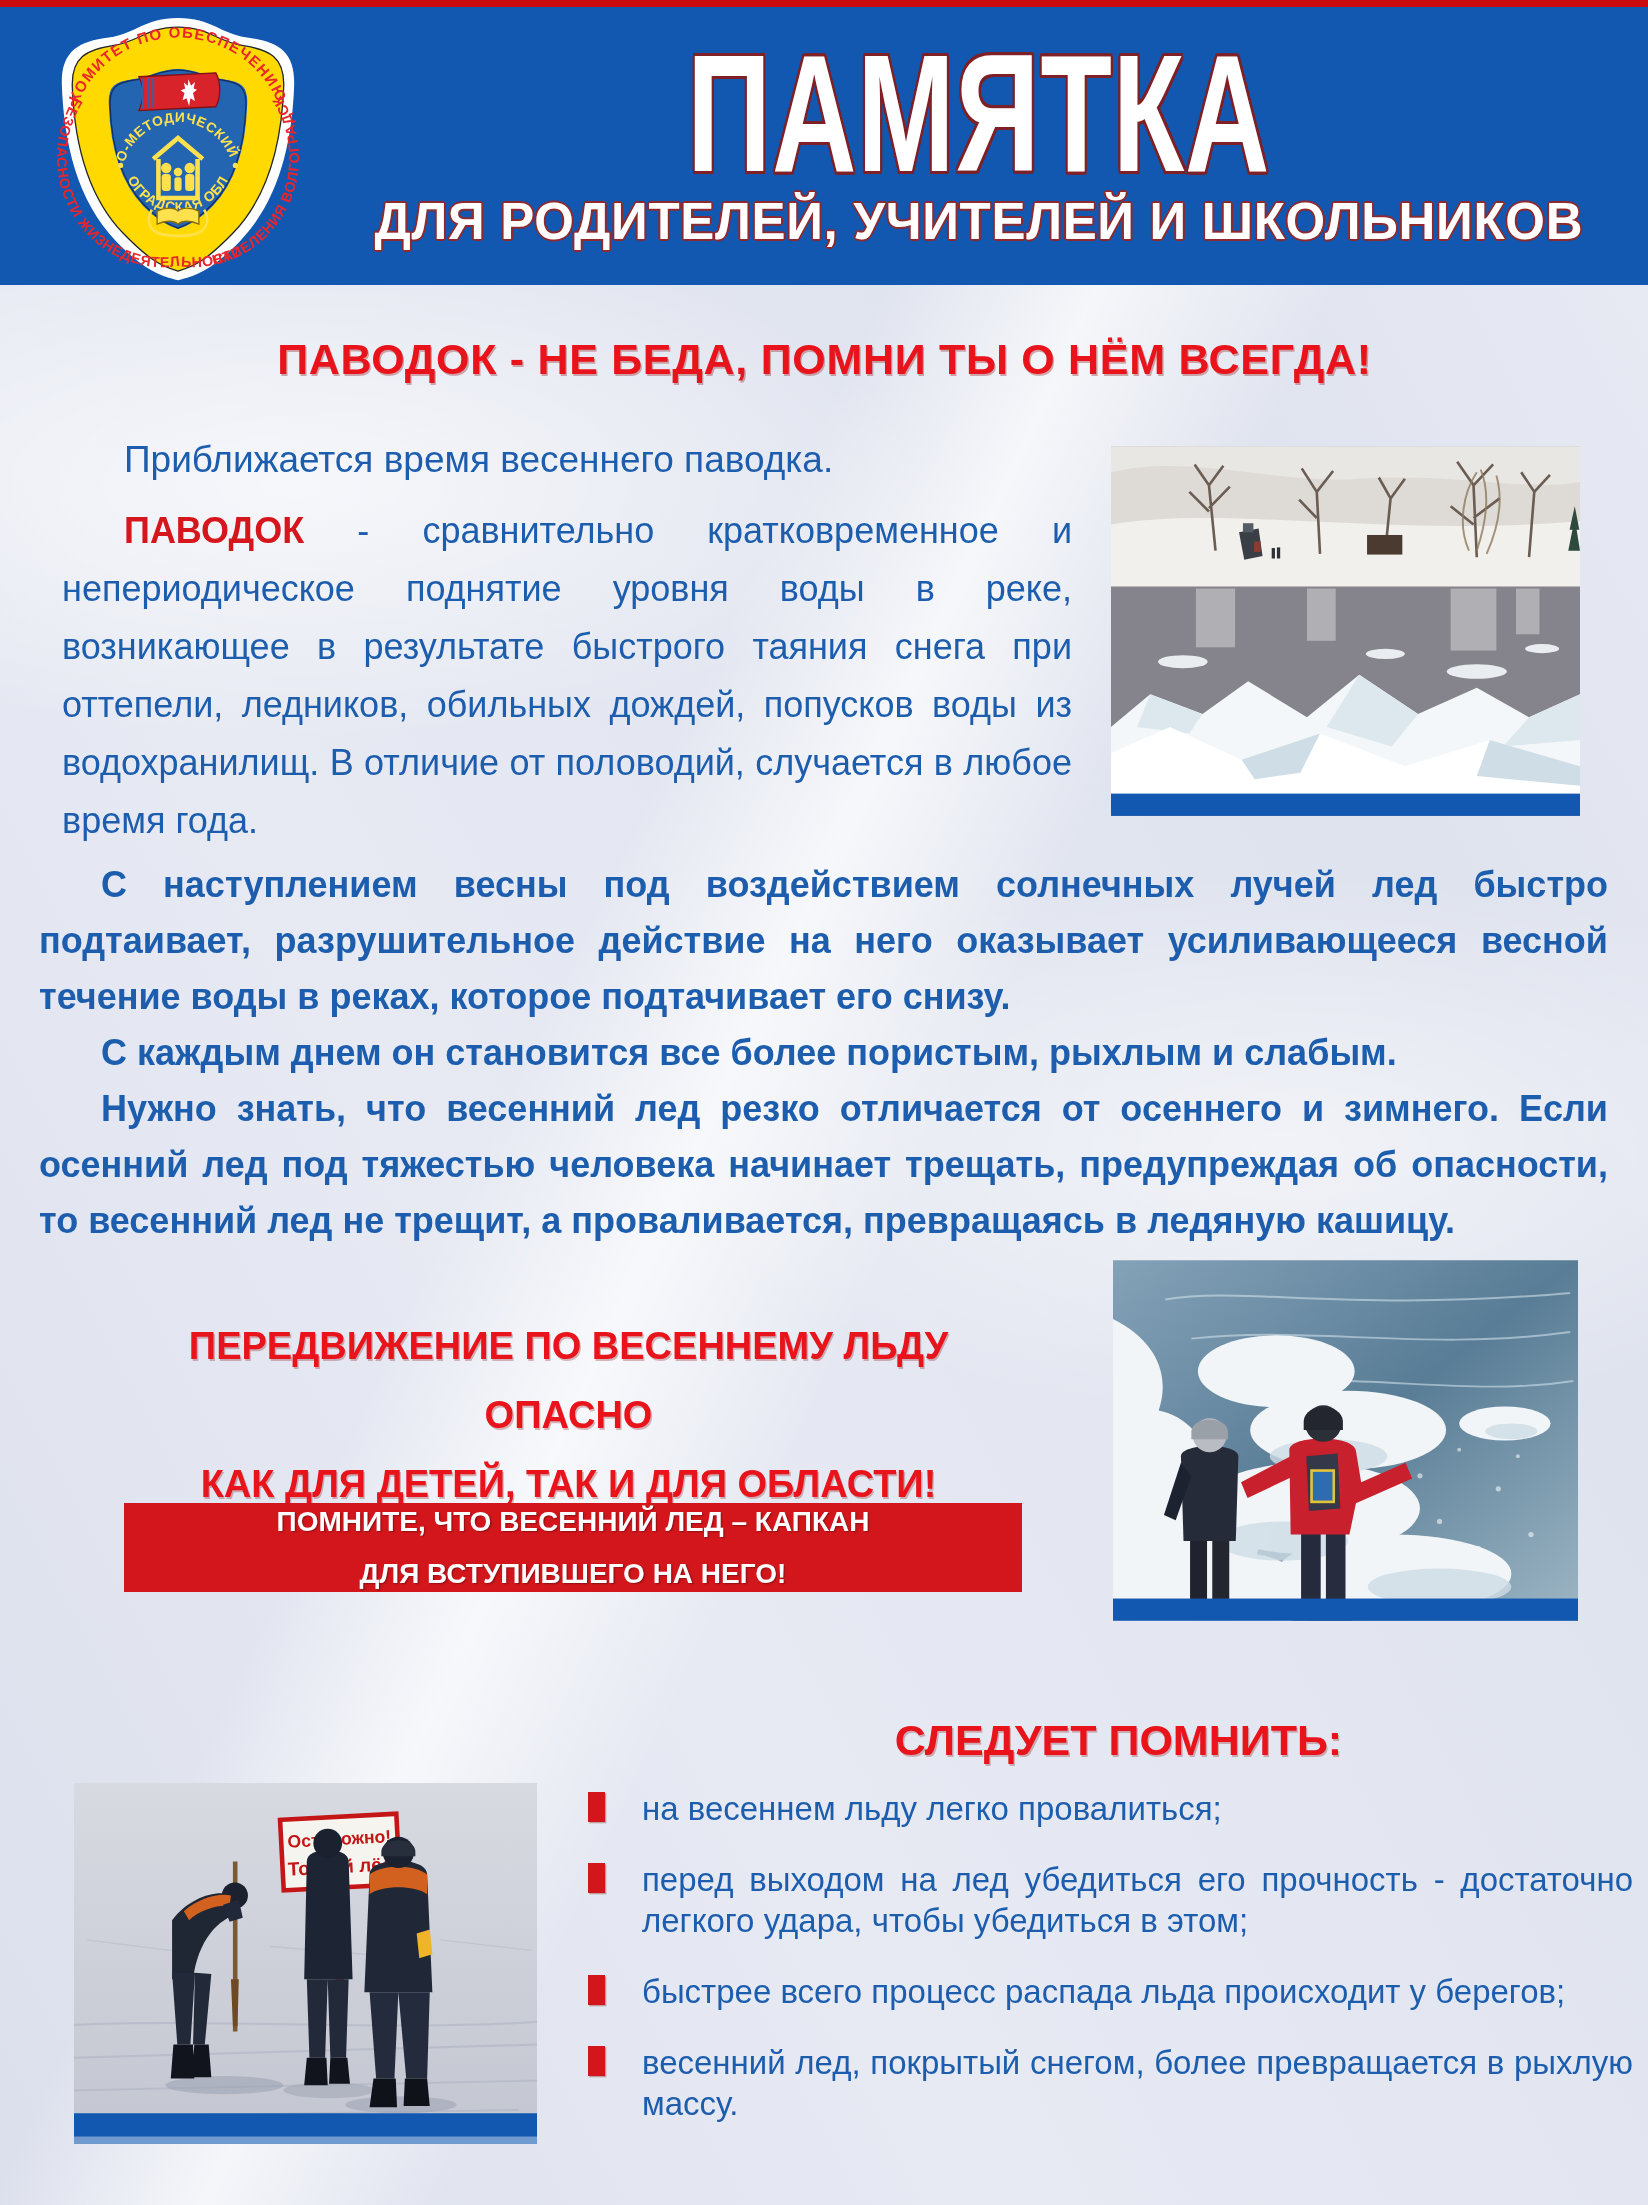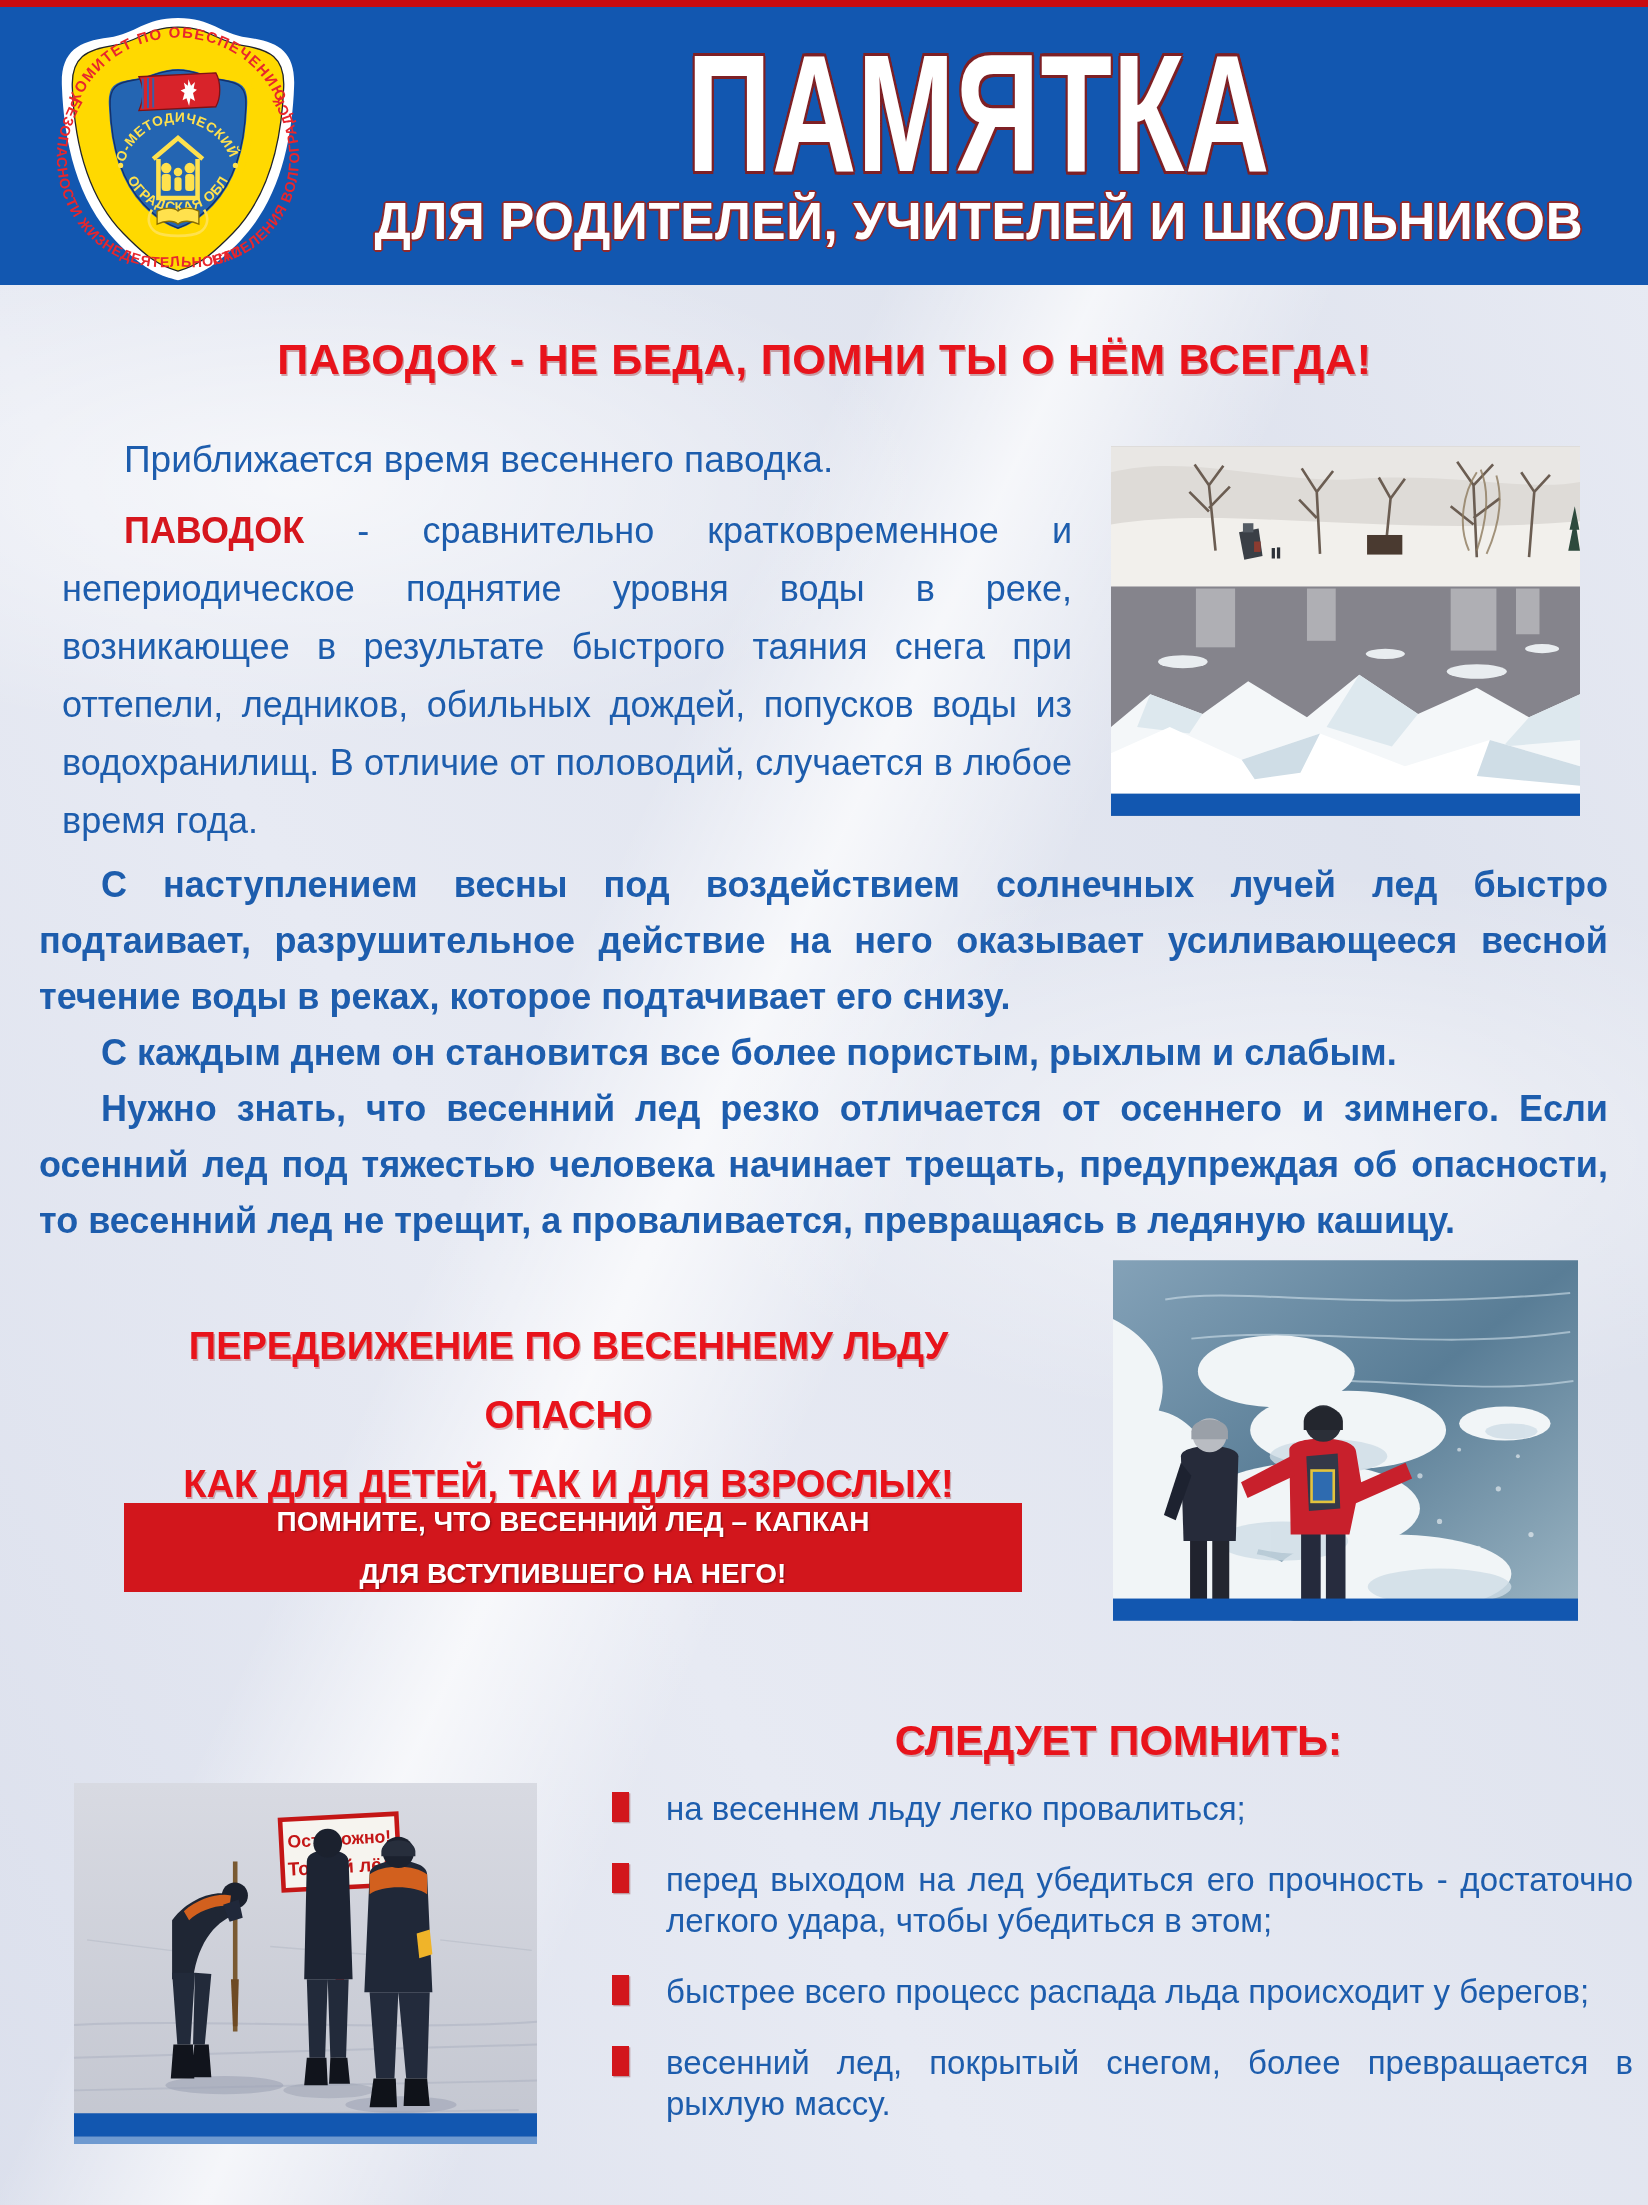--- a/index.html
+++ b/index.html
@@ -51,21 +51,21 @@
     position:absolute;left:124px;top:1503px;width:898px;height:89px;background:#d2161c;
     display:flex;flex-direction:column;justify-content:center;text-align:center;
     font-size:28px;font-weight:bold;color:#fff;line-height:52px;
   }
   .red-box div{text-shadow:1.3px 1.3px 1.3px rgba(90,10,12,.5);}
   .remember-heading{
     position:absolute;left:596px;top:1716px;width:1045px;text-align:center;
     font-size:43px;font-weight:bold;color:#e8131b;text-shadow:1.3px 2px 0 rgba(140,25,30,.3);
   }
   .bullets{position:absolute;left:588px;top:1788px;width:1045px;}
-  .bullet-item{display:flex;margin-bottom:30px;margin-left:24px;}
+  .bullet-item{display:flex;margin-bottom:30px;}
   .bullet-marker{flex:0 0 17px;width:17px;height:30px;margin:3.9px 37px 0 0;background:#d2161c;box-shadow:1.3px 1.3px 0 rgba(120,15,18,.35);}
   .bullet-text{flex:1;font-size:33px;line-height:41px;text-align:justify;}
   .photo{position:absolute;display:block;}
   svg text{font-family:"Liberation Sans","DejaVu Sans",sans-serif;}
 </style>
 </head>
 <body>
 
 <div class="poster">
 
@@ -187,21 +187,21 @@
   </svg>
 
   <div class="body-paragraphs blue-text">
     <p>С наступлением весны под воздействием солнечных лучей лед быстро подтаивает, разрушительное действие на него оказывает усиливающееся весной течение воды в реках, которое подтачивает его снизу.</p>
     <p>С каждым днем он становится все более пористым, рыхлым и слабым.</p>
     <p>Нужно знать, что весенний лед резко отличается от осеннего и зимнего. Если осенний лед под тяжестью человека начинает трещать, предупреждая об опасности, то весенний лед не трещит, а проваливается, превращаясь в ледяную кашицу.</p>
   </div>
 
   <div class="warning">
     <div>ПЕРЕДВИЖЕНИЕ ПО ВЕСЕННЕМУ ЛЬДУ ОПАСНО</div>
-    <div>КАК ДЛЯ ДЕТЕЙ, ТАК И ДЛЯ ВЗРОСЛЫХ!</div>
+    <div>КАК ДЛЯ ДЕТЕЙ, ТАК И ДЛЯ ОБЛАСТИ!</div>
   </div>
 
   <svg class="photo" style="left:1113px;top:1260px" width="465" height="361" viewBox="0 0 712 552">
     <defs>
       <linearGradient id="water2" x1="0" y1="0" x2="1" y2="1">
         <stop offset="0" stop-color="#84a2b8"></stop>
           <stop offset=".5" stop-color="#597d96"></stop>
           <stop offset="1" stop-color="#9db6c4"></stop>
       </linearGradient>
     </defs>

